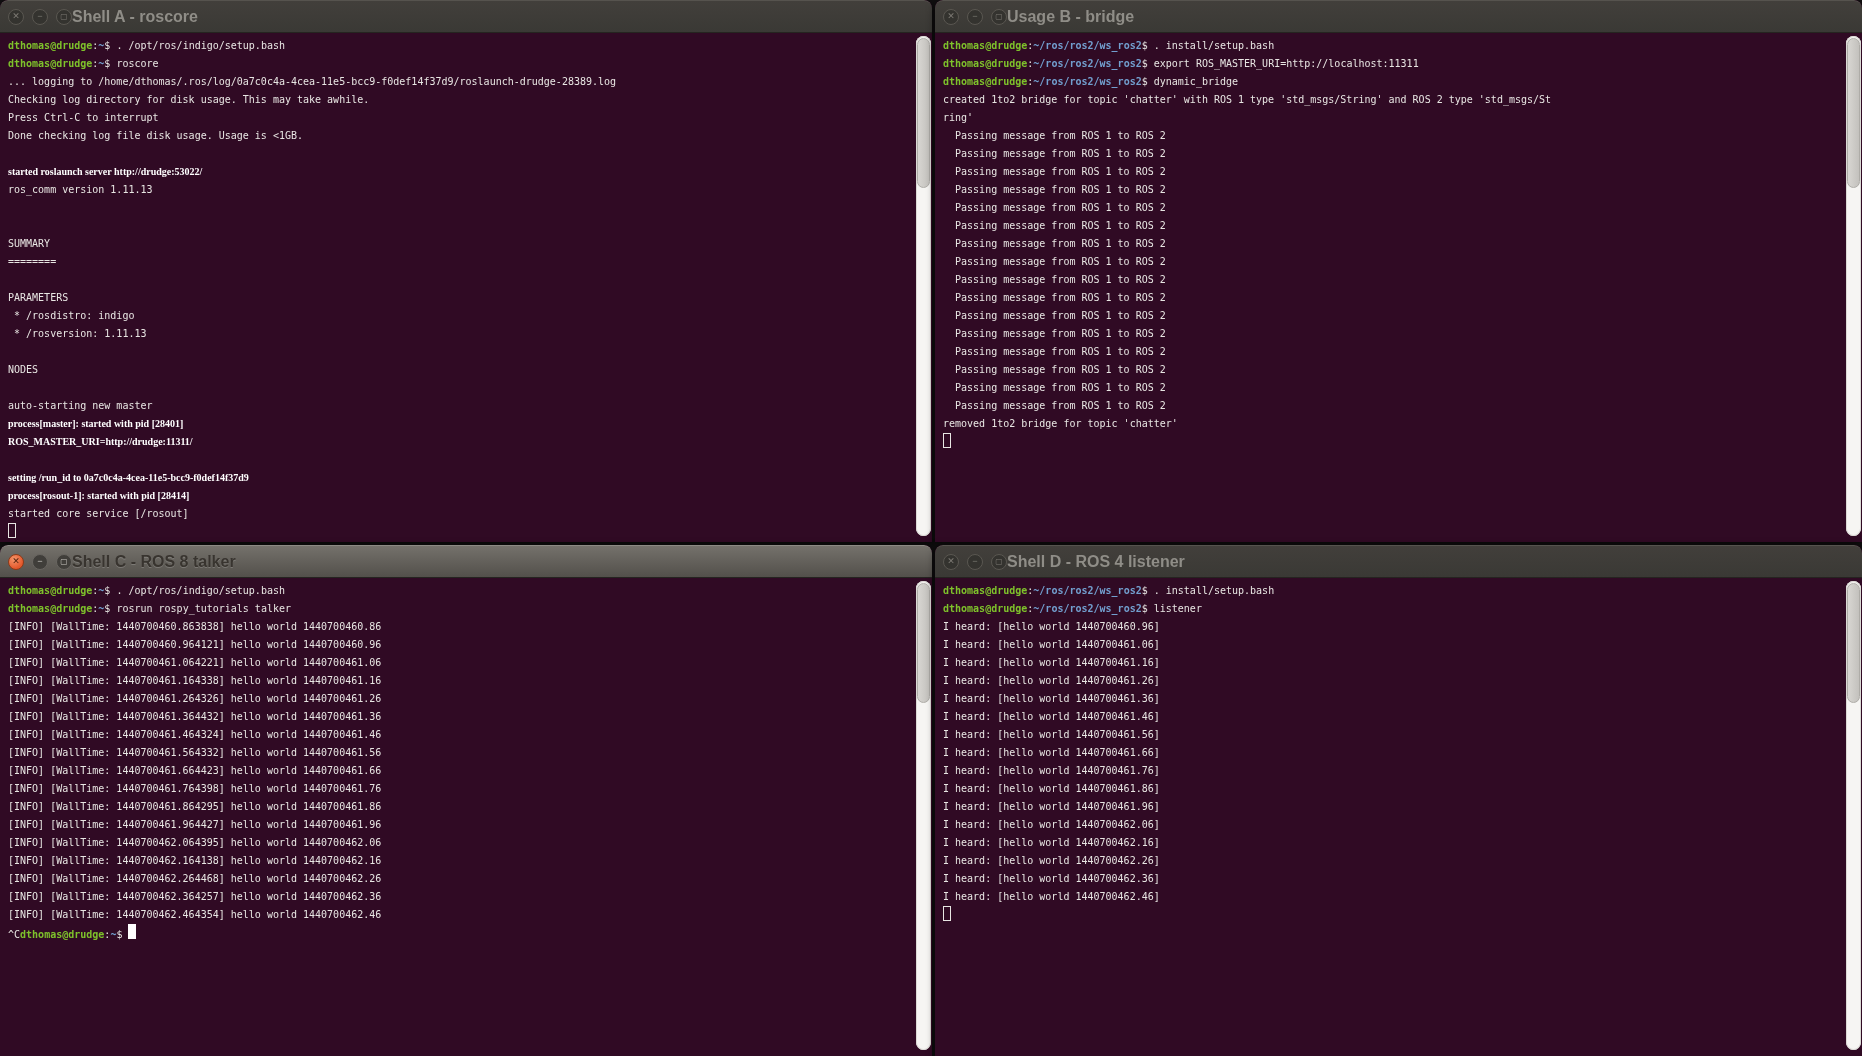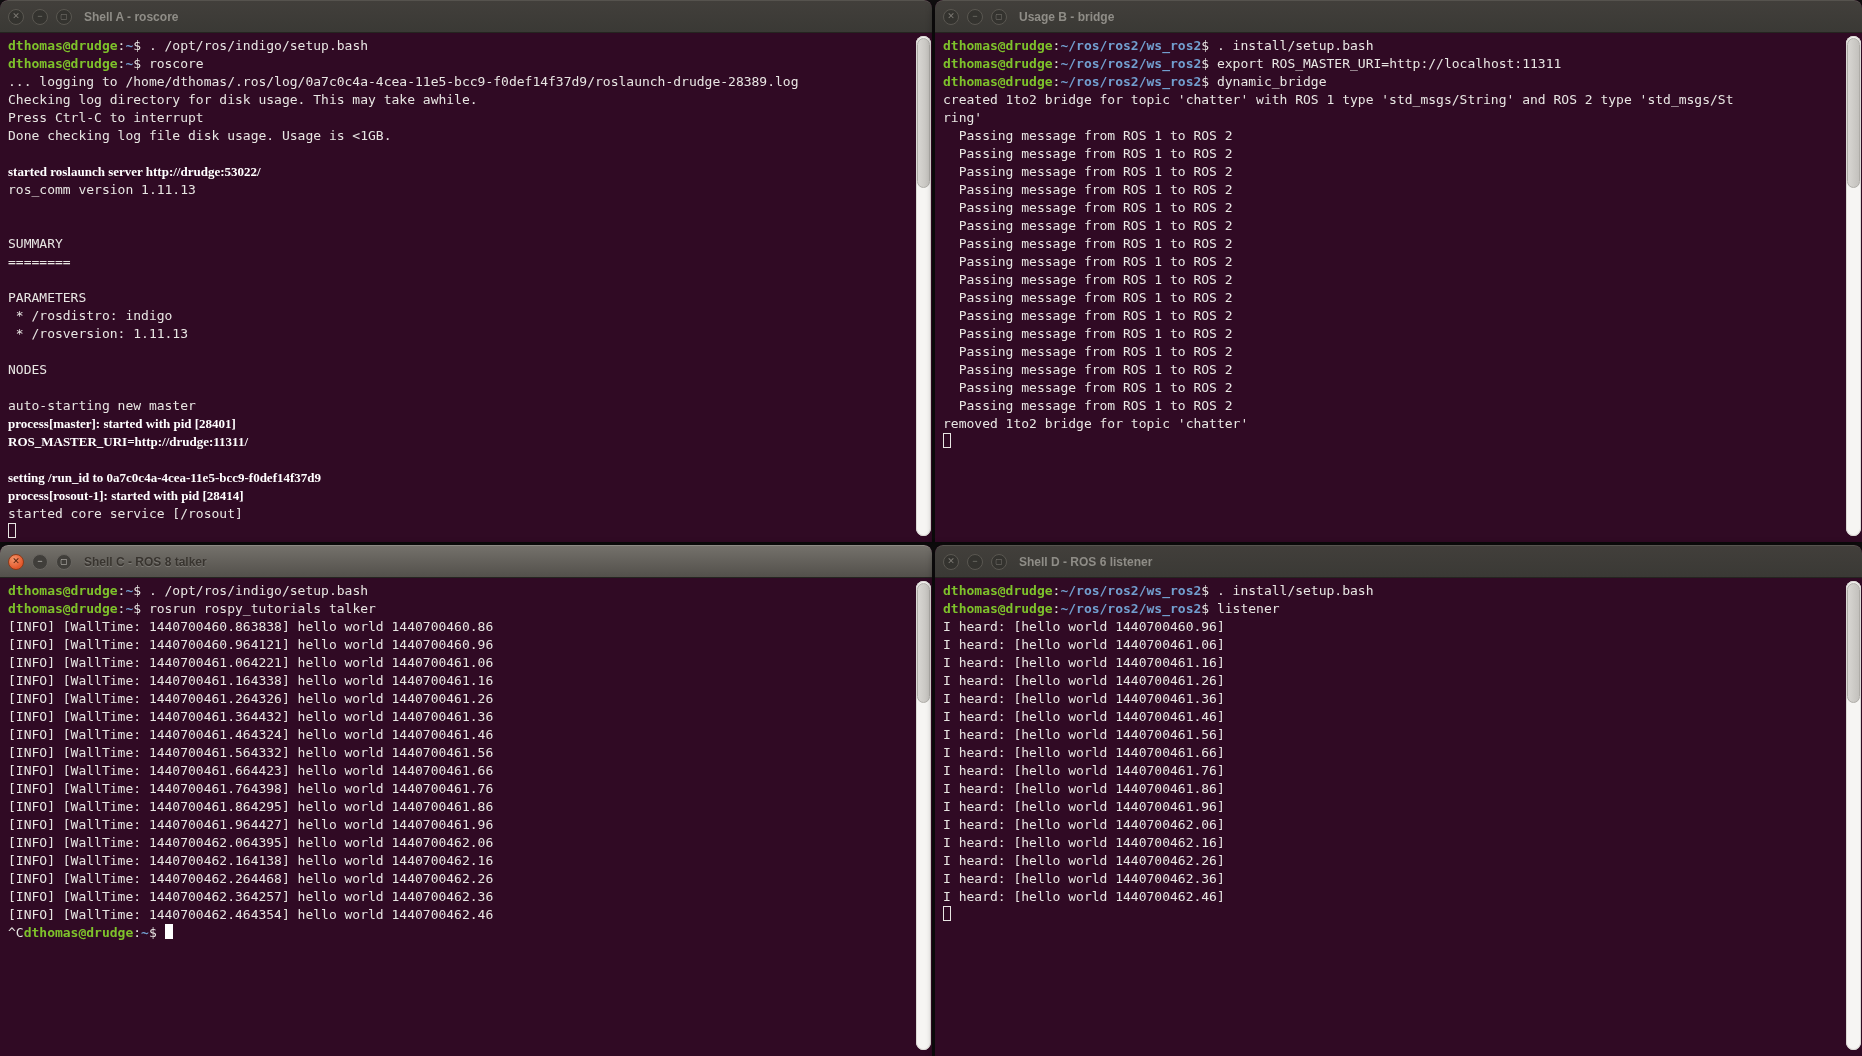--- a/index.html
+++ b/index.html
@@ -28,21 +28,21 @@
     background:linear-gradient(180deg,#423f3b 0%,#3a3935 100%);
     border-top:1px solid #56534e;
     border-bottom:1px solid #252420;
     font-family:"Liberation Sans","DejaVu Sans",sans-serif;
   }
   .window.focused .titlebar{
     background:linear-gradient(180deg,#74716b 0%,#53504b 100%);
     border-top:1px solid #8d8a84;
   }
   .title{
-    margin-left:12px;font-size:12px;font-weight:bold;color:#8f8d87;
+    font-size:16px;font-weight:bold;color:#8f8d87;
     white-space:nowrap;
   }
   .window.focused .title{color:#38342f;text-shadow:0 1px 0 rgba(255,255,255,.18);}
   .controls{display:flex;gap:8px;align-items:center;}
   .wbtn{
     width:16px;height:16px;border-radius:50%;
     background:#34332f;border:1px solid #5a5751;
     display:flex;align-items:center;justify-content:center;
     font-size:9px;line-height:1;color:#7d7a74;cursor:default;
     box-sizing:border-box;
@@ -51,21 +51,21 @@
   .window.focused .wbtn.close{
     background:radial-gradient(circle at 35% 30%,#f49569,#e4582c 70%);
     border-color:#8e3a17;color:#4e1f0c;font-weight:bold;
   }
   .wbtn .glyph{transform:translateY(-0.5px);}
   .wbtn.max .glyph{font-size:8px;}
 
   .content{
     position:absolute;left:0;top:33px;right:17px;bottom:0;
     padding:4px 2px 0 8px;
-    font-size:13px;line-height:18px;color:#e8e6e3;
+    font-size:10px;line-height:18px;color:#e8e6e3;
     white-space:pre;overflow:hidden;
   }
   .line{height:18px;}
   .c-g{color:#7ec22b;font-weight:bold;}
   .c-b{color:#729fcf;font-weight:bold;}
   .c-w{color:#e8e6e3;}
   .c-W{color:#ffffff;font-weight:bold;font-family:Liberation Serif, serif;}
   .cursor{display:inline-block;width:8px;height:15px;vertical-align:text-bottom;margin-bottom:1px;}
   .cursor-hollow{border:1px solid #e8e6e3;box-sizing:border-box;}
   .cursor-filled{background:#ffffff;}
@@ -155,19 +155,19 @@
       <div class="wbtn close">
           <span class="glyph">✕</span>
         </div>
       <div class="wbtn min">
           <span class="glyph">−</span>
         </div>
       <div class="wbtn max">
           <span class="glyph">▢</span>
         </div>
     </div>
-    <span class="title">Shell D - ROS 6 listener</span>
+    <span class="title">Shell D - ROS 4 listener</span>
   </div>
   <div class="content"><div class="line"><span class="c-g">dthomas@drudge</span><span class="c-w">:</span><span class="c-b">~/ros/ros2/ws_ros2</span><span class="c-w">$ . install/setup.bash</span></div><div class="line"><span class="c-g">dthomas@drudge</span><span class="c-w">:</span><span class="c-b">~/ros/ros2/ws_ros2</span><span class="c-w">$ listener</span></div><div class="line"><span class="c-w">I heard: [hello world 1440700460.96]</span></div><div class="line"><span class="c-w">I heard: [hello world 1440700461.06]</span></div><div class="line"><span class="c-w">I heard: [hello world 1440700461.16]</span></div><div class="line"><span class="c-w">I heard: [hello world 1440700461.26]</span></div><div class="line"><span class="c-w">I heard: [hello world 1440700461.36]</span></div><div class="line"><span class="c-w">I heard: [hello world 1440700461.46]</span></div><div class="line"><span class="c-w">I heard: [hello world 1440700461.56]</span></div><div class="line"><span class="c-w">I heard: [hello world 1440700461.66]</span></div><div class="line"><span class="c-w">I heard: [hello world 1440700461.76]</span></div><div class="line"><span class="c-w">I heard: [hello world 1440700461.86]</span></div><div class="line"><span class="c-w">I heard: [hello world 1440700461.96]</span></div><div class="line"><span class="c-w">I heard: [hello world 1440700462.06]</span></div><div class="line"><span class="c-w">I heard: [hello world 1440700462.16]</span></div><div class="line"><span class="c-w">I heard: [hello world 1440700462.26]</span></div><div class="line"><span class="c-w">I heard: [hello world 1440700462.36]</span></div><div class="line"><span class="c-w">I heard: [hello world 1440700462.46]</span></div><div class="line"><span class="cursor cursor-hollow"></span></div></div>
   <div class="scrollbar">
       <div class="scroll-thumb"></div>
     </div>
 </div>
 
 </body></html>

